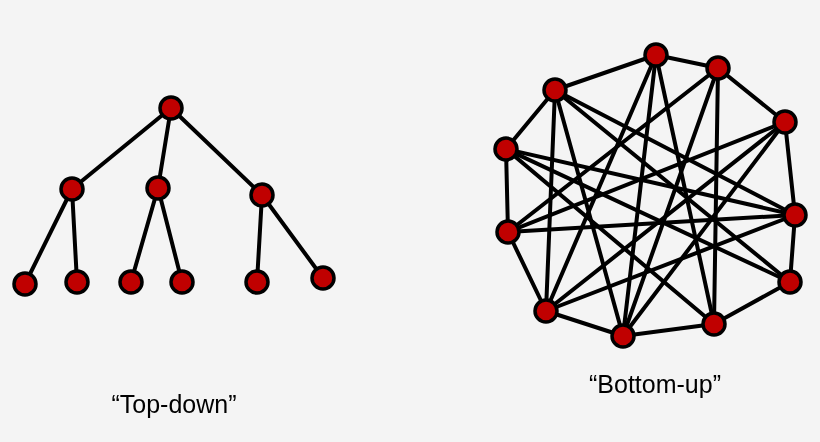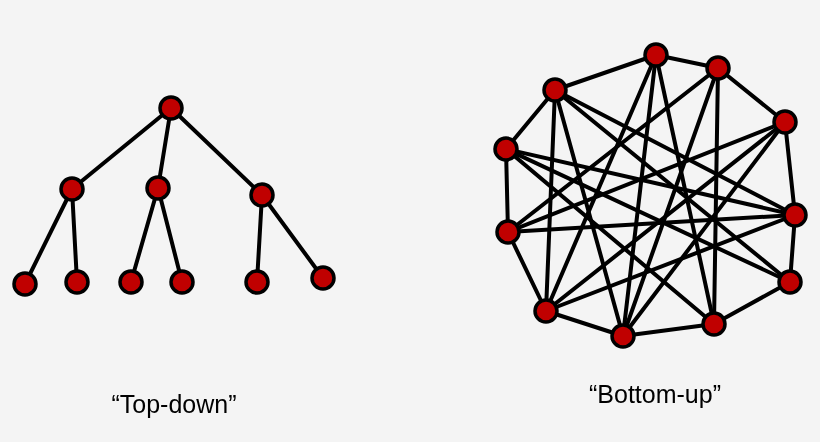--- a/index.html
+++ b/index.html
@@ -12,21 +12,21 @@
     }
     #diagram { position: absolute; left: 0; top: 0; }
     .label {
       position: absolute;
       font-size: 25px;
       color: #000;
       white-space: nowrap;
       transform: translateX(-50%);
     }
     #label-left { left: 174px; top: 390px; }
-    #label-right { left: 655px; top: 380px; }
+    #label-right { left: 655px; top: 370px; }
   </style>
 </head>
 <body>
 
 <svg id="diagram" width="820" height="442" viewBox="0 0 820 442" xmlns="http://www.w3.org/2000/svg">
   <g id="tree-group">
       <line x1="171" y1="108" x2="72" y2="189" stroke="#000000" stroke-width="4" stroke-linecap="round"></line>
       <line x1="171" y1="108" x2="158" y2="188" stroke="#000000" stroke-width="4" stroke-linecap="round"></line>
       <line x1="171" y1="108" x2="262" y2="195" stroke="#000000" stroke-width="4" stroke-linecap="round"></line>
       <line x1="72" y1="189" x2="25" y2="284" stroke="#000000" stroke-width="4" stroke-linecap="round"></line>

